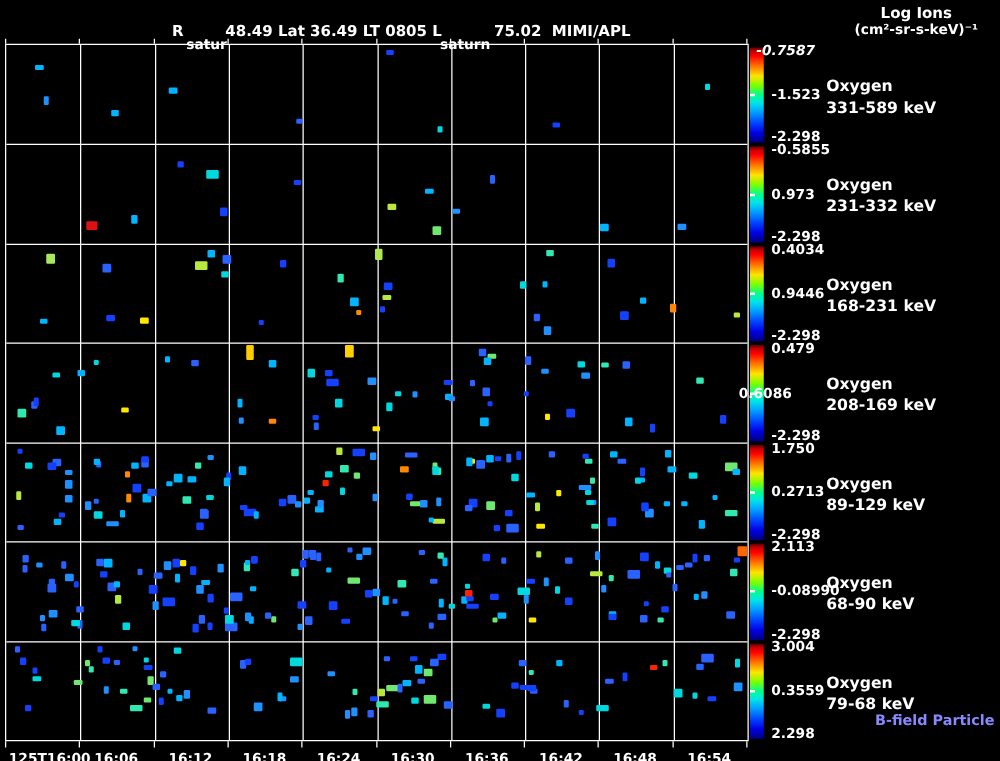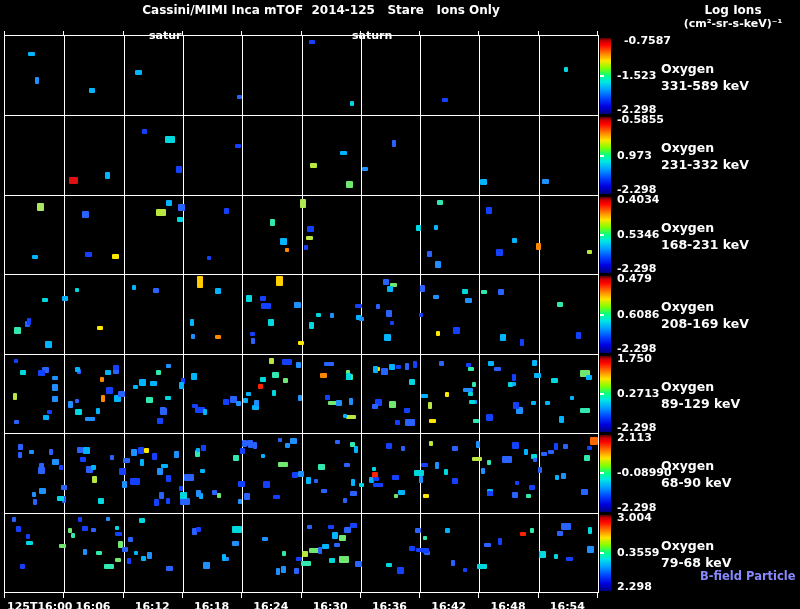--- a/index.html
+++ b/index.html
@@ -26,21 +26,21 @@
   .cbtick{position:absolute;height:2px;background:#fff;}
   .cblab{position:absolute;font-size:11px;font-weight:bold;white-space:nowrap;}
   .enlab{position:absolute;font-size:12.5px;font-weight:bold;white-space:nowrap;}
   .anno{position:absolute;font-size:11px;font-weight:bold;white-space:nowrap;}
   .bfield{position:absolute;font-size:11.5px;font-weight:bold;white-space:nowrap;}
 </style>
 </head>
 <body>
 
 <div id="screen">
-  <div class="t1">Cassini/MIMI Inca mTOF  2014-125   Stare   Ions Only</div>
+  <div class="t2">R        48.49 Lat 36.49 LT 0805 L          75.02  MIMI/APL</div>
   <div class="lc1">Log Ions</div>
   <div class="lc2">(cm²-sr-s-keV)⁻¹</div>
   <div class="bfield" style="left: 700px; top: 569px; color: rgb(136, 136, 255);">B-field Particle Flow</div>
 <div class="plot" style="left: 4px; top: 35px; width: 593px; height: 556px;">
       <div class="vline" style="left: 59px;"></div>
       <div class="vline" style="left: 119px;"></div>
       <div class="vline" style="left: 178px;"></div>
       <div class="vline" style="left: 237px;"></div>
       <div class="vline" style="left: 297px;"></div>
       <div class="vline" style="left: 356px;"></div>
@@ -516,43 +516,43 @@
     <div class="xlab" style="top: 600px; left: 270.85px;">16:24</div>
     <div class="xlab" style="top: 600px; left: 330.15px;">16:30</div>
     <div class="xlab" style="top: 600px; left: 389.45px;">16:36</div>
     <div class="xlab" style="top: 600px; left: 448.75px;">16:42</div>
     <div class="xlab" style="top: 600px; left: 508.05px;">16:48</div>
     <div class="xlab" style="top: 600px; left: 567.35px;">16:54</div>
     <div class="anno" style="left: 149px; top: 29px;">satur</div>
     <div class="anno" style="left: 352px; top: 29px;">saturn</div>
     <div class="cbar" style="left: 600px; top: 38px; width: 11px; height: 76.4286px; background: linear-gradient(rgb(90, 0, 0) 0%, rgb(200, 0, 0) 4%, rgb(255, 0, 0) 9%, rgb(255, 122, 0) 20%, rgb(255, 228, 0) 30%, rgb(125, 255, 0) 40%, rgb(0, 255, 140) 50%, rgb(0, 230, 230) 58%, rgb(0, 160, 255) 68%, rgb(0, 64, 255) 80%, rgb(0, 0, 224) 90%, rgb(0, 0, 128) 100%);"></div>
     <div class="cbtick" style="left: 600px; top: 75.2143px; width: 4px;"></div>
-    <div class="cblab" style="left: 624px; top: 34px;">-0.7587</div>
+    <div class="cblab" style="left: 605px; top: 34px; font-style: italic;">-0.7587</div>
     <div class="cblab" style="left: 617px; top: 69.2143px;">-1.523</div>
     <div class="cblab" style="left: 617px; top: 103.429px;">-2.298</div>
     <div class="enlab" style="left: 661px; top: 61px;">Oxygen</div>
     <div class="enlab" style="left: 661px; top: 78px;">331-589 keV</div>
     <div class="cbar" style="left: 600px; top: 117.429px; width: 11px; height: 76.4286px; background: linear-gradient(rgb(90, 0, 0) 0%, rgb(200, 0, 0) 4%, rgb(255, 0, 0) 9%, rgb(255, 122, 0) 20%, rgb(255, 228, 0) 30%, rgb(125, 255, 0) 40%, rgb(0, 255, 140) 50%, rgb(0, 230, 230) 58%, rgb(0, 160, 255) 68%, rgb(0, 64, 255) 80%, rgb(0, 0, 224) 90%, rgb(0, 0, 128) 100%);"></div>
     <div class="cbtick" style="left: 600px; top: 154.643px; width: 4px;"></div>
     <div class="cblab" style="left: 617px; top: 113.429px;">-0.5855</div>
     <div class="cblab" style="left: 617px; top: 148.643px;">0.973</div>
     <div class="cblab" style="left: 617px; top: 182.857px;">-2.298</div>
     <div class="enlab" style="left: 661px; top: 140.429px;">Oxygen</div>
     <div class="enlab" style="left: 661px; top: 157.429px;">231-332 keV</div>
     <div class="cbar" style="left: 600px; top: 196.857px; width: 11px; height: 76.4286px; background: linear-gradient(rgb(90, 0, 0) 0%, rgb(200, 0, 0) 4%, rgb(255, 0, 0) 9%, rgb(255, 122, 0) 20%, rgb(255, 228, 0) 30%, rgb(125, 255, 0) 40%, rgb(0, 255, 140) 50%, rgb(0, 230, 230) 58%, rgb(0, 160, 255) 68%, rgb(0, 64, 255) 80%, rgb(0, 0, 224) 90%, rgb(0, 0, 128) 100%);"></div>
     <div class="cbtick" style="left: 600px; top: 234.071px; width: 4px;"></div>
     <div class="cblab" style="left: 617px; top: 192.857px;">0.4034</div>
-    <div class="cblab" style="left: 617px; top: 228.071px;">0.5346</div>
+    <div class="cblab" style="left: 617px; top: 228.071px;">0.9446</div>
     <div class="cblab" style="left: 617px; top: 262.286px;">-2.298</div>
     <div class="enlab" style="left: 661px; top: 219.857px;">Oxygen</div>
     <div class="enlab" style="left: 661px; top: 236.857px;">168-231 keV</div>
     <div class="cbar" style="left: 600px; top: 276.286px; width: 11px; height: 76.4286px; background: linear-gradient(rgb(90, 0, 0) 0%, rgb(200, 0, 0) 4%, rgb(255, 0, 0) 9%, rgb(255, 122, 0) 20%, rgb(255, 228, 0) 30%, rgb(125, 255, 0) 40%, rgb(0, 255, 140) 50%, rgb(0, 230, 230) 58%, rgb(0, 160, 255) 68%, rgb(0, 64, 255) 80%, rgb(0, 0, 224) 90%, rgb(0, 0, 128) 100%);"></div>
     <div class="cbtick" style="left: 600px; top: 313.5px; width: 4px;"></div>
     <div class="cblab" style="left: 617px; top: 272.286px;">0.479</div>
-    <div class="cblab" style="left: 617px; top: 307.5px;">0.6086</div>
+    <div class="cblab" style="left: 591px; top: 307.5px;">0.6086</div>
     <div class="cblab" style="left: 617px; top: 341.714px;">-2.298</div>
     <div class="enlab" style="left: 661px; top: 299.286px;">Oxygen</div>
     <div class="enlab" style="left: 661px; top: 316.286px;">208-169 keV</div>
     <div class="cbar" style="left: 600px; top: 355.714px; width: 11px; height: 76.4286px; background: linear-gradient(rgb(90, 0, 0) 0%, rgb(200, 0, 0) 4%, rgb(255, 0, 0) 9%, rgb(255, 122, 0) 20%, rgb(255, 228, 0) 30%, rgb(125, 255, 0) 40%, rgb(0, 255, 140) 50%, rgb(0, 230, 230) 58%, rgb(0, 160, 255) 68%, rgb(0, 64, 255) 80%, rgb(0, 0, 224) 90%, rgb(0, 0, 128) 100%);"></div>
     <div class="cbtick" style="left: 600px; top: 392.929px; width: 4px;"></div>
     <div class="cblab" style="left: 617px; top: 351.714px;">1.750</div>
     <div class="cblab" style="left: 617px; top: 386.929px;">0.2713</div>
     <div class="cblab" style="left: 617px; top: 421.143px;">-2.298</div>
     <div class="enlab" style="left: 661px; top: 378.714px;">Oxygen</div>
     <div class="enlab" style="left: 661px; top: 395.714px;">89-129 keV</div>

